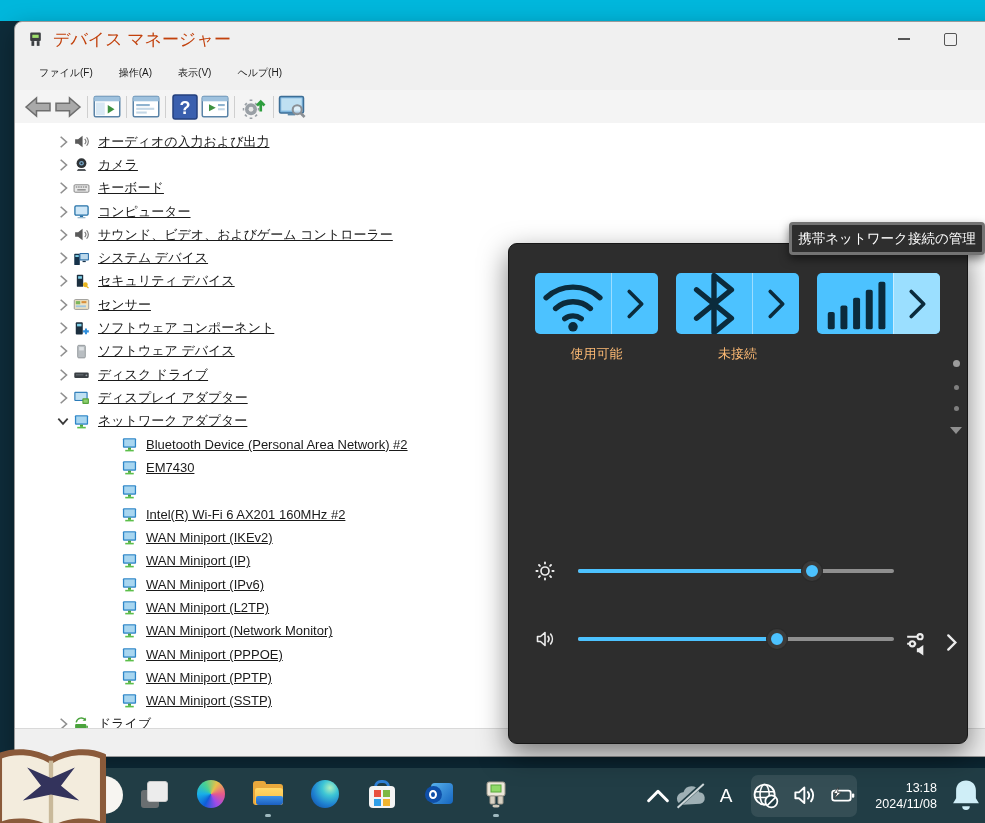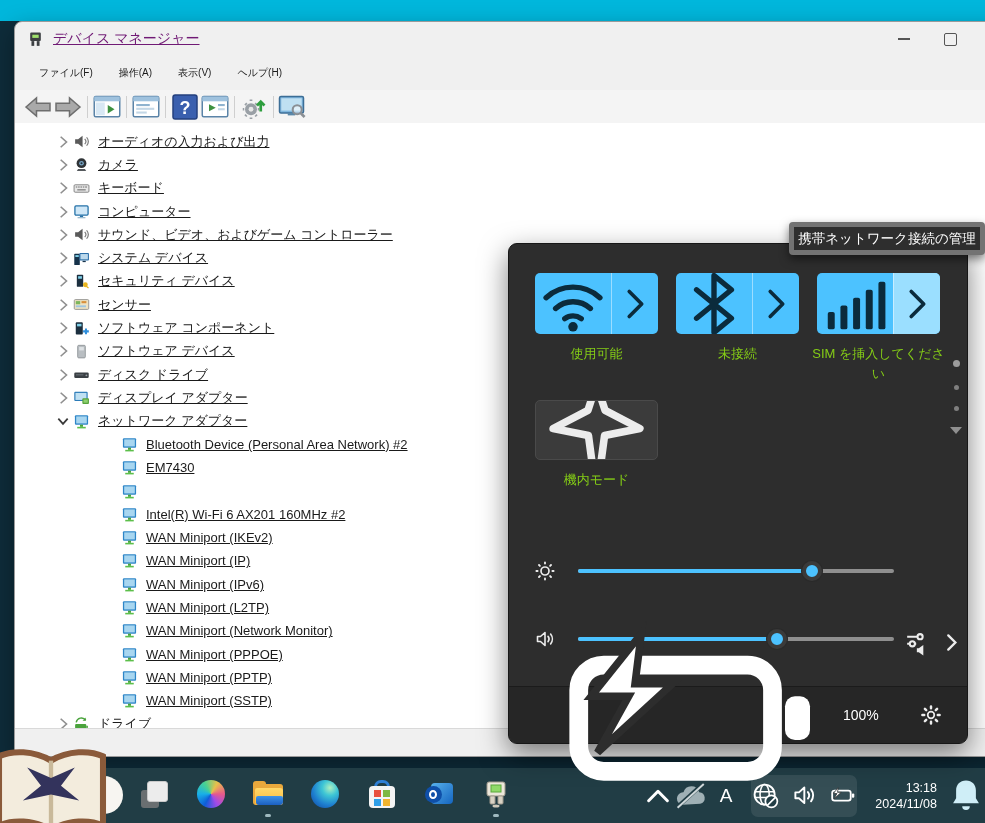--- a/index.html
+++ b/index.html
@@ -12,21 +12,21 @@
   .strip-top{position:absolute;left:0;top:0;width:985px;height:21px;background:#00b7dc;}
   .strip-left{position:absolute;left:0;top:0;width:14px;height:768px;
     background:linear-gradient(180deg,#00b7dc 0%,#00b7dc 19%,#49a0b8 21%,#c8742c 24%,#d98a2e 33%,#e8a33d 45%,#d class 0%,#e8a33d 45%,#caa96a 58%,#b97f33 66%,#c7935a 74%,#8a6a4a 84%,#3a4a50 95%,#233c44 100%);
   }
   
   .dm-window{position:absolute;left:14px;top:21px;width:1020px;height:736px;
     background:#f0f0f0;border:1px solid #9a9a9a;border-radius:8px;
     box-shadow:0 8px 24px rgba(0,0,0,.35);box-sizing:border-box;}
   .titlebar{position:absolute;left:0;top:0;right:0;height:34px;display:flex;align-items:center;padding-left:12px;}
   .titlebar .app-ico{width:17px;height:17px;margin-right:9px;}
-  .titlebar .t-text{font-size:14px;color:#701a75;text-decoration:underline;}
+  .titlebar .t-text{font-size:17px;color:#c2410c;}
   .win-controls{position:absolute;right:60px;top:0;height:34px;display:flex;}
   .win-btn{width:46px;height:34px;display:flex;align-items:center;justify-content:center;}
   .glyph-min{width:12px;height:1.5px;background:#555;}
   .glyph-max{width:11px;height:11px;border:1.2px solid #555;border-radius:2px;}
   .menubar{position:absolute;left:0;top:34px;right:0;height:34px;display:flex;align-items:center;padding-left:14px;gap:6px;border-bottom:1px solid #e2e2e2;}
   .menu-item{font-size:10px;color:#1b1b1b;padding:4px 10px;}
   .toolbar{position:absolute;left:0;top:68px;right:0;height:33px;display:flex;align-items:center;padding-left:8px;border-bottom:1px solid #d9d9d9;background:#f4f4f4;}
   .tb-btn{width:30px;height:26px;display:flex;align-items:center;justify-content:center;}
   .tb-btn svg{width:21px;height:21px;}
   .tb-sep{width:1px;height:22px;background:#cfcfcf;margin:0 4px;}
@@ -34,39 +34,39 @@
   .tree-row{height:23.3px;display:flex;align-items:center;padding-left:38px;}
   .tree-row.child{padding-left:86px;}
   .tree-chev{width:20px;height:14px;display:flex;align-items:center;}
   .tree-chev svg{width:11px;height:11px;}
   .tree-ico{width:17px;height:17px;margin-right:8px;flex:0 0 17px;}
   .tree-ico svg{width:17px;height:17px;}
   .tree-label{font-size:13px;color:#1a1a1a;white-space:nowrap;text-decoration:underline;}
   .statusbar{position:absolute;left:0;bottom:0;right:0;height:27px;background:#f0f0f0;border-top:1px solid #d9d9d9;border-radius:0 0 8px 8px;}
   
   .qs-tooltip{position:absolute;left:789px;top:222px;width:196px;height:33px;background:#2e2e2e;
-    border:5px solid #737373;border-radius:4px;box-shadow:0 4px 10px rgba(0,0,0,.5);
+    border:3px solid #737373;border-radius:4px;box-shadow:0 4px 10px rgba(0,0,0,.5);
     color:#fff;font-size:13.5px;display:flex;align-items:center;justify-content:center;z-index:40;box-sizing:border-box;}
   
   .qs-panel{position:absolute;left:508px;top:243px;width:460px;height:501px;background:#2d2d2d;
     border:1px solid #171717;border-radius:9px;box-shadow:0 10px 28px rgba(0,0,0,.5);z-index:30;box-sizing:border-box;}
   .qs-grid{position:absolute;left:26px;top:29px;width:408px;display:grid;
     grid-template-columns:repeat(3,123px);column-gap:18px;grid-template-rows:127px auto;}
   .qs-cell{display:flex;flex-direction:column;align-items:center;}
   .tile{width:123px;height:61px;border-radius:5px;display:flex;overflow:hidden;box-sizing:border-box;}
   .tile.on{background:#4cc2ff;color:#0b2b3c;}
   .tile.off{background:#3b3b3b;border:1px solid #4a4a4a;color:#ececec;}
   .tile.disabled{background:#474747;color:#9c9c9c;}
   .tile-main{flex:1;display:flex;align-items:center;justify-content:center;gap:7px;}
   .tile-main svg{width:23px;height:23px;}
   .tile-chevzone{width:46px;display:flex;align-items:center;justify-content:center;border-left:1px solid rgba(255,255,255,.45);}
   .tile-chevzone svg{width:16px;height:16px;}
   .tile-chevzone.hovered{background:#9bdfff;}
   .inline-chev svg{width:14px;height:14px;}
-  .tile-label{margin-top:10px;font-size:13px;line-height:20px;color:#84cc16;text-align:center;width:142px;}
+  .tile-label{margin-top:10px;font-size:13px;line-height:20px;color:#fdba74;text-align:center;width:142px;}
   .tile-label.dim{color:#8f8f8f;}
   .row2 .tile{height:60px;}
   
   .qs-pagination{position:absolute;left:441px;top:116px;width:12px;display:flex;flex-direction:column;align-items:center;}
   .pg-dot{border-radius:50%;background:#9c9c9c;}
   .pg-dot.big{width:7px;height:7px;margin-bottom:18px;}
   .pg-dot.small{width:5px;height:5px;margin-bottom:16px;background:#7f7f7f;}
   .pg-arrow{width:0;height:0;border-left:6px solid transparent;border-right:6px solid transparent;border-top:7px solid #8f8f8f;}
   
   .qs-slider{position:absolute;left:0;width:100%;height:40px;color:#ececec;}
@@ -654,33 +654,20 @@
               </span>
             </div>
             <div class="tile-chevzone hovered">
               <span>
                 <svg xmlns="http://www.w3.org/2000/svg" viewBox="0 0 24 24" style="width: 100%; height: 100%; display: block;">
                   <path d="M9 5.5L15.5 12 9 18.5" fill="none" stroke="currentColor" stroke-width="1.9" stroke-linecap="round" stroke-linejoin="round"></path>
                 </svg>
               </span>
             </div>
           </div>
-          <div class="tile-label">SIM を挿入してください</div>
-        </div>
-        <div class="qs-cell row2">
-          <div class="tile off">
-            <div class="tile-main">
-              <span>
-                <svg xmlns="http://www.w3.org/2000/svg" viewBox="0 0 24 24" style="width: 100%; height: 100%; display: block;">
-                  <path d="M12 2.8l1.7 5.2 6.9 3.6-7 1.4-.7 5.2 2.4 2.4h-6.6l2.4-2.4-.7-5.2-7-1.4 6.9-3.6z" fill="none" stroke="currentColor" stroke-width="1.5" stroke-linejoin="round"></path>
-                </svg>
-              </span>
-            </div>
-          </div>
-          <div class="tile-label">機内モード</div>
         </div>
       </div>
     <div class="qs-pagination">
       <div class="pg-dot big"></div>
       <div class="pg-dot small"></div>
       <div class="pg-dot small"></div>
       <div class="pg-arrow"></div>
     </div>
 
     <div class="qs-slider brightness">
@@ -720,40 +707,20 @@
             </svg>
           </span>
         <span>
             <svg xmlns="http://www.w3.org/2000/svg" viewBox="0 0 24 24" style="width: 100%; height: 100%; display: block;">
               <path d="M9.5 6.5L15 12l-5.5 5.5" fill="none" stroke="#ececec" stroke-width="1.8" stroke-linecap="round"></path>
             </svg>
           </span>
       </div>
     </div>
 
-    <div class="qs-footer">
-      <div class="battery-area">
-        <span>
-            <svg xmlns="http://www.w3.org/2000/svg" viewBox="0 0 24 24" style="width: 100%; height: 100%; display: block;">
-              <rect x="3.5" y="8" width="15.5" height="8.5" rx="2" fill="none" stroke="currentColor" stroke-width="1.5"></rect>
-              <rect x="20" y="10.5" width="2" height="3.5" rx="0.8" fill="currentColor"></rect>
-              <path d="M8.5 5.5L4.5 10.5h3L5 15l6-5.5H8z" fill="currentColor" stroke="#2d2d2d" stroke-width="0.6"></path>
-            </svg>
-          </span>
-        <span>100%</span>
-      </div>
-      <div class="gear-btn">
-        <span><svg xmlns="http://www.w3.org/2000/svg" viewBox="0 0 24 24" style="width: 100%; height: 100%; display: block;">
-              <circle cx="12" cy="12" r="3.3" fill="none" stroke="currentColor" stroke-width="1.7"></circle>
-              <g stroke="currentColor" stroke-width="2.5" stroke-linecap="round">
-                <path d="M12 3.4v1.8M12 18.8v1.8M3.4 12h1.8M18.8 12h1.8M5.9 5.9l1.3 1.3M16.8 16.8l1.3 1.3M18.1 5.9l-1.3 1.3M7.2 16.8l-1.3 1.3"></path>
-              </g>
-            </svg></span>
-      </div>
-    </div>
   </div>
 
   <div class="taskbar">
     <div class="search-pill">
       <span>
           <svg xmlns="http://www.w3.org/2000/svg" viewBox="0 0 30 26" style="width: 100%; height: 100%; display: block;">
             <path d="M15 5c-4-2.4-9-2.4-12-1v16c3-1.4 8-1.4 12 1 4-2.4 9-2.4 12-1V4c-3-1.4-8-1.4-12 1z" fill="#f3ecdd" stroke="#8a5a3a" stroke-width="1.4"></path>
             <path d="M15 5v16" stroke="#c9b99a" stroke-width="1"></path>
             <path d="M15 9l-5.5-2.4 3.2 4.2-4.2 3.4 6.5-1.4 6.5 1.4-4.2-3.4 3.2-4.2z" fill="#33335c"></path>
           </svg>

